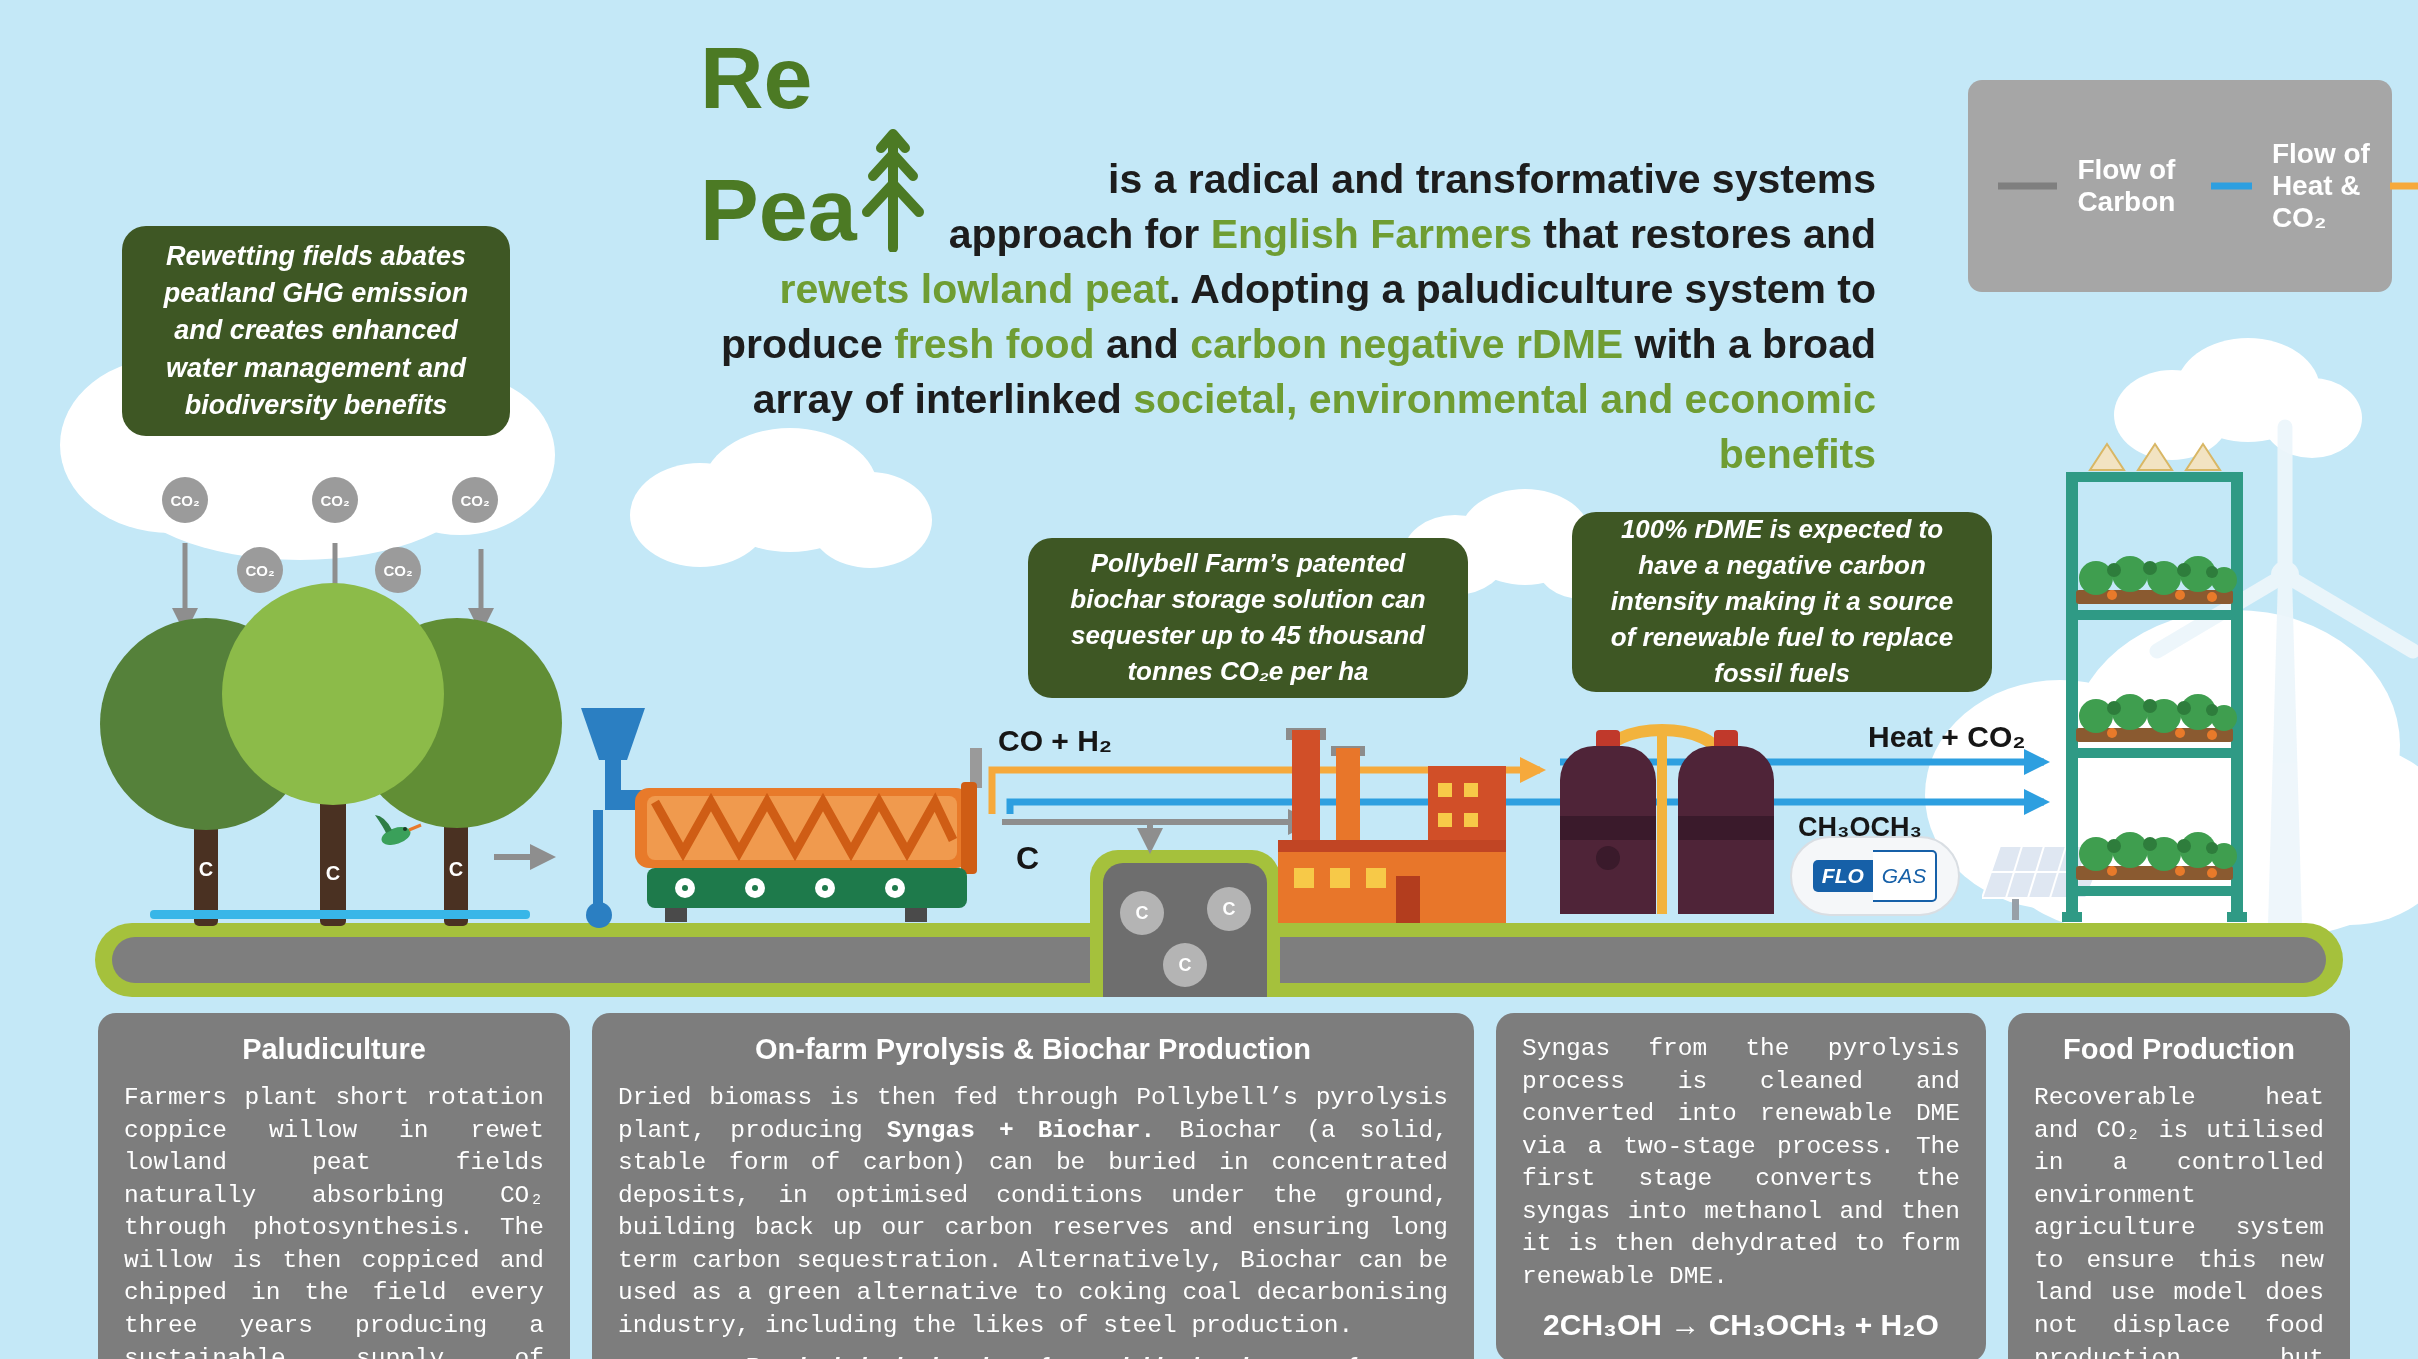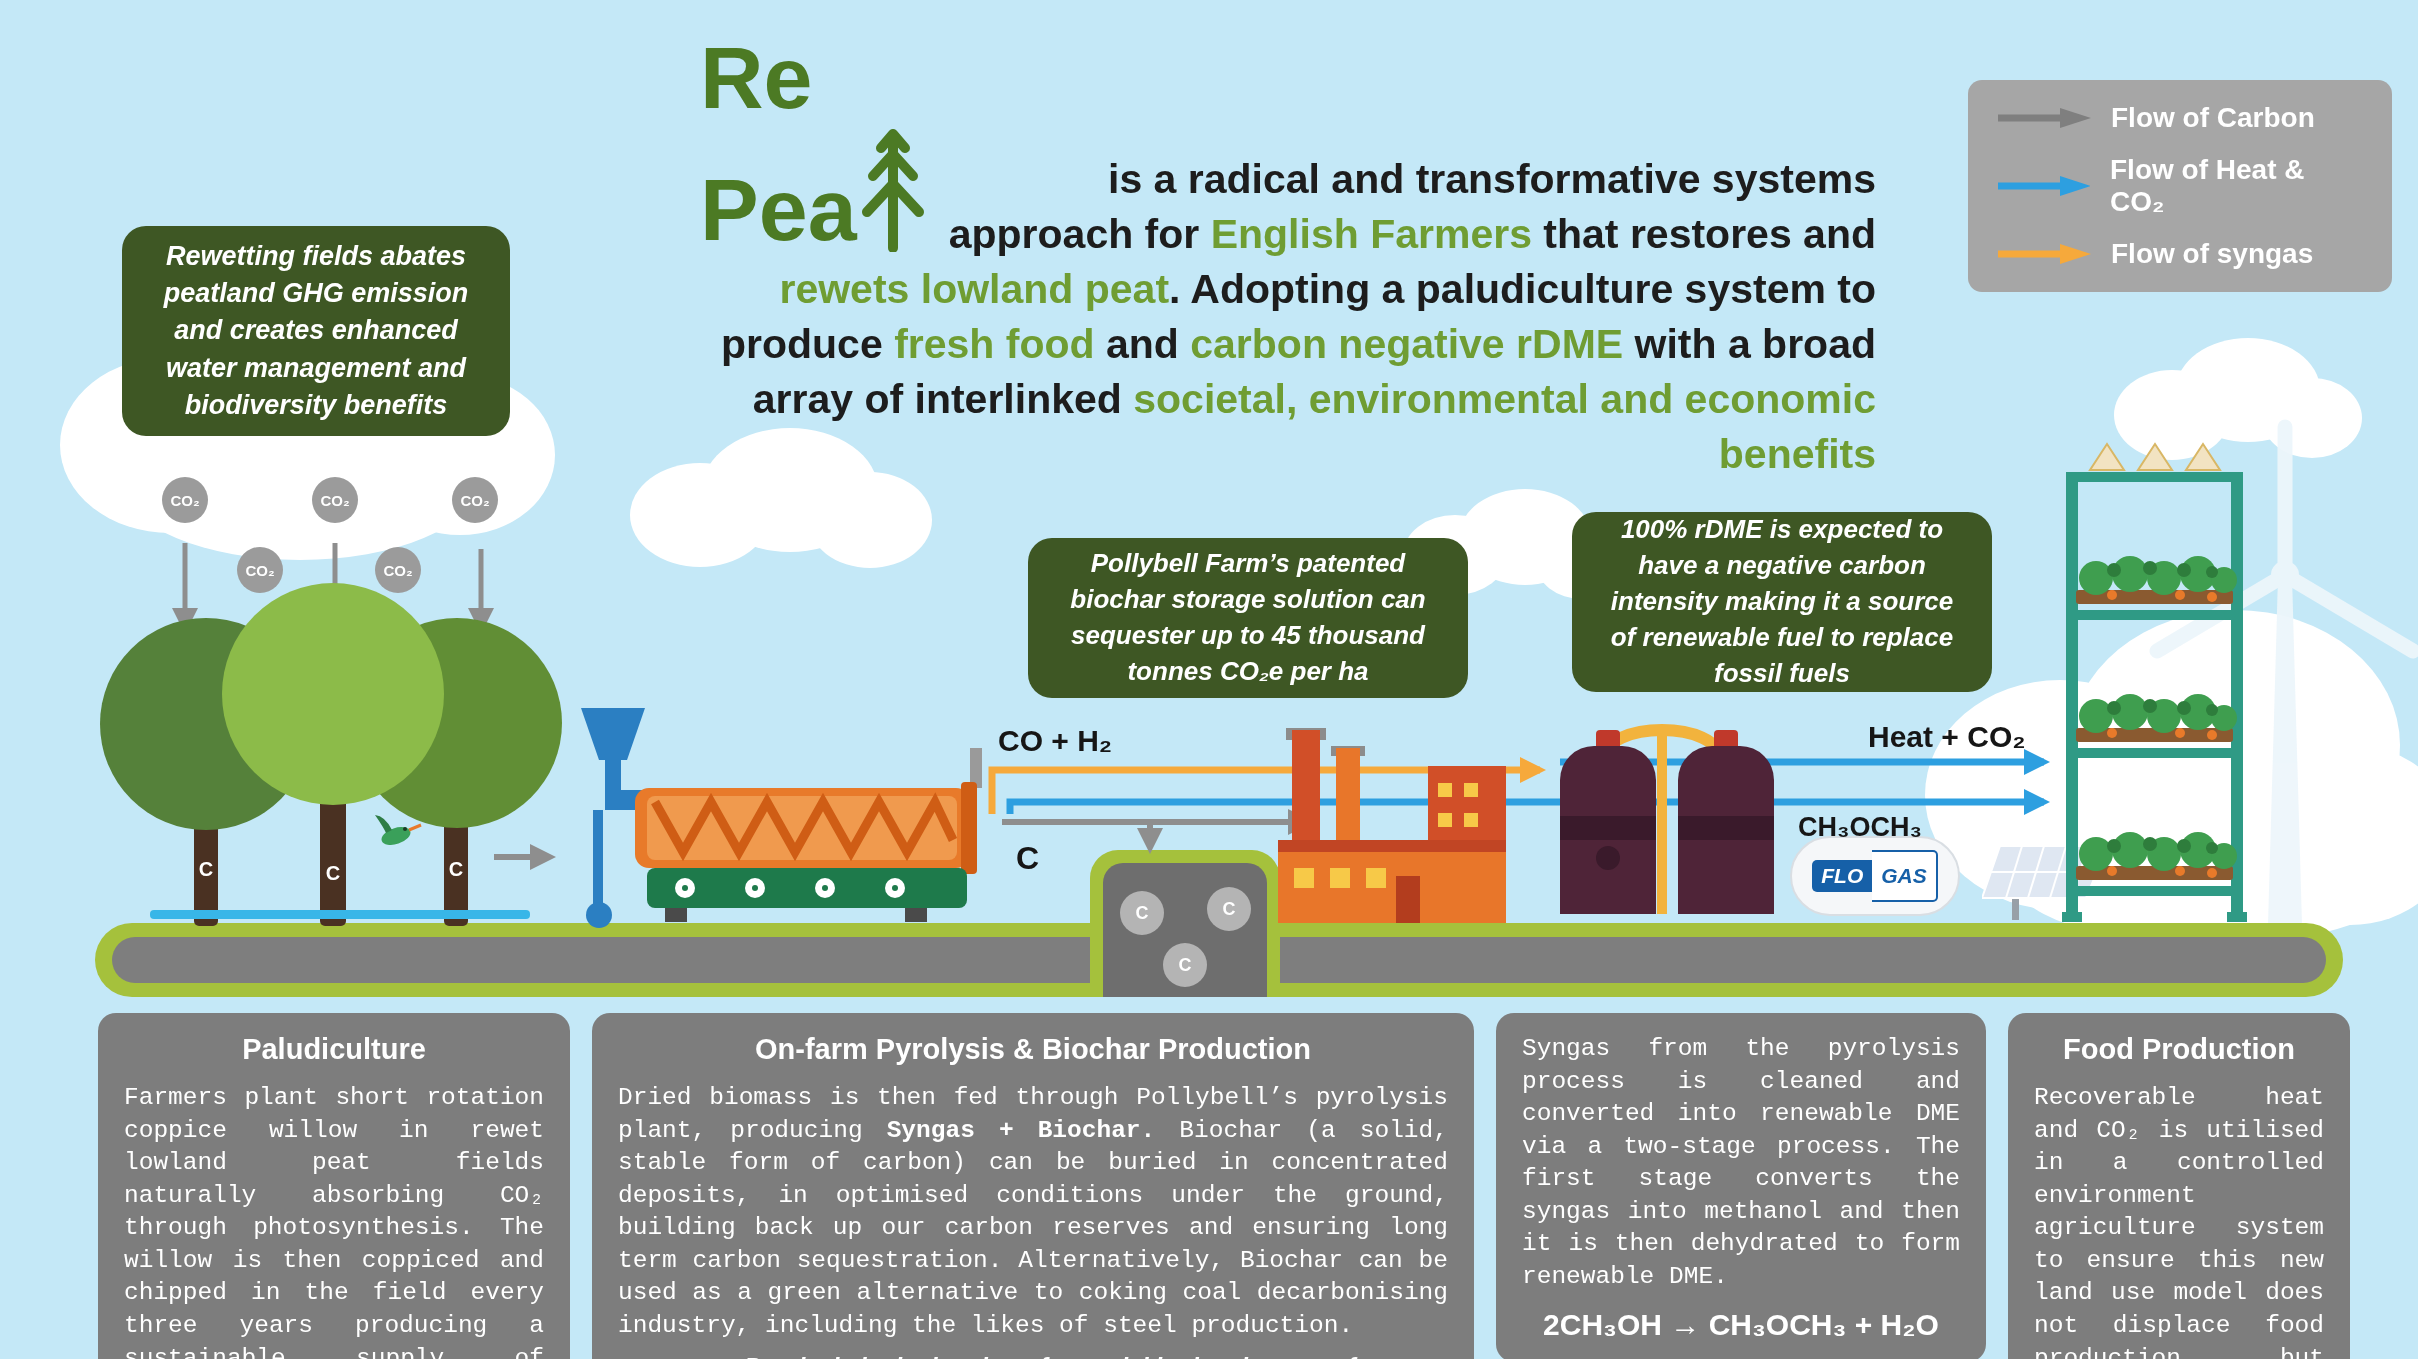--- a/index.html
+++ b/index.html
@@ -12,33 +12,33 @@
     font-weight:bold;font-size:15px;display:flex;align-items:center;justify-content:center;}
   .canopy{position:absolute;border-radius:50%;}
   .trunk{position:absolute;background:#4a3122;border-radius:5px;}
   .trunk-label{position:absolute;color:#fff;font-weight:bold;font-size:20px;width:26px;text-align:center;}
   .water{position:absolute;left:150px;top:910px;width:380px;height:9px;background:#38b6e8;border-radius:4px;}
   .callout{position:absolute;background:#3e5724;border-radius:24px;color:#fff;font-style:italic;font-weight:600;
     text-align:center;display:flex;align-items:center;justify-content:center;box-sizing:border-box;}
   .callout .inner{padding:16px 24px;line-height:1.38;}
   .flow-label{position:absolute;font-weight:bold;color:#161616;}
   .legend{position:absolute;left:1968px;top:80px;width:424px;height:212px;background:#a6a6a6;border-radius:14px;
-    padding:22px 28px;display:flex;flex-direction:column;justify-content:space-between;box-sizing:border-box;}
+    padding:22px 28px;display:flex;flex-direction:row;justify-content:space-between;box-sizing:border-box;}
   .legend-row{display:flex;align-items:center;gap:20px;}
   .legend-label{color:#fff;font-weight:bold;font-size:28px;}
   .ground{position:absolute;left:95px;top:923px;width:2248px;height:74px;background:#a5c13c;border-radius:37px;}
   .road{position:absolute;left:112px;top:937px;width:2214px;height:46px;background:#7e7e7e;border-radius:23px;}
   .mound{position:absolute;left:1090px;top:850px;width:190px;height:147px;background:#a5c13c;border-radius:28px 28px 0 0;}
   .mound-core{position:absolute;left:13px;top:13px;width:164px;height:134px;background:#6e6e6e;border-radius:20px 20px 0 0;}
   .c-circle{position:absolute;width:44px;height:44px;border-radius:50%;background:#b4b4b4;color:#fff;font-weight:bold;
     font-size:18px;display:flex;align-items:center;justify-content:center;}
   .flogas{position:absolute;left:1790px;top:836px;width:170px;height:80px;background:#f5f7f9;border:2px solid #d9dee3;
     border-radius:40px;display:flex;align-items:center;justify-content:center;box-sizing:border-box;}
   .flogas .flo{background:#1660a8;color:#fff;font-weight:bold;font-style:italic;font-size:21px;padding:4px 9px;border-radius:5px 0 0 5px;}
-  .flogas .gas{background:#fff;color:#1660a8;font-weight:bold;font-style:italic;font-size:21px;padding:12px 9px;
+  .flogas .gas{background:#fff;color:#1660a8;font-weight:normal;font-style:italic;font-size:21px;padding:12px 9px;
     border:2px solid #1660a8;border-left:none;border-radius:0 5px 5px 0;}
   .title-block{position:absolute;left:618px;top:152px;width:1258px;font-size:41px;font-weight:bold;color:#1d1d1d;
     line-height:1.34;text-align:right;}
   .title-spacer{float:left;width:322px;height:58px;}
   .g{color:#6f9d33;}
   .logo{position:absolute;left:700px;top:36px;color:#4c7a24;font-weight:bold;font-size:88px;line-height:0.95;}
   .logo-row{display:flex;align-items:flex-end;}
   .info-box{position:absolute;top:1013px;background:#7d7d7d;border-radius:18px;color:#fff;padding:20px 26px;box-sizing:border-box;}
   .info-title{font-size:29px;font-weight:bold;text-align:center;margin-bottom:16px;}
   .info-body{font-size:24.5px;line-height:1.33;text-align:justify;font-family:Liberation Mono, monospace;}

